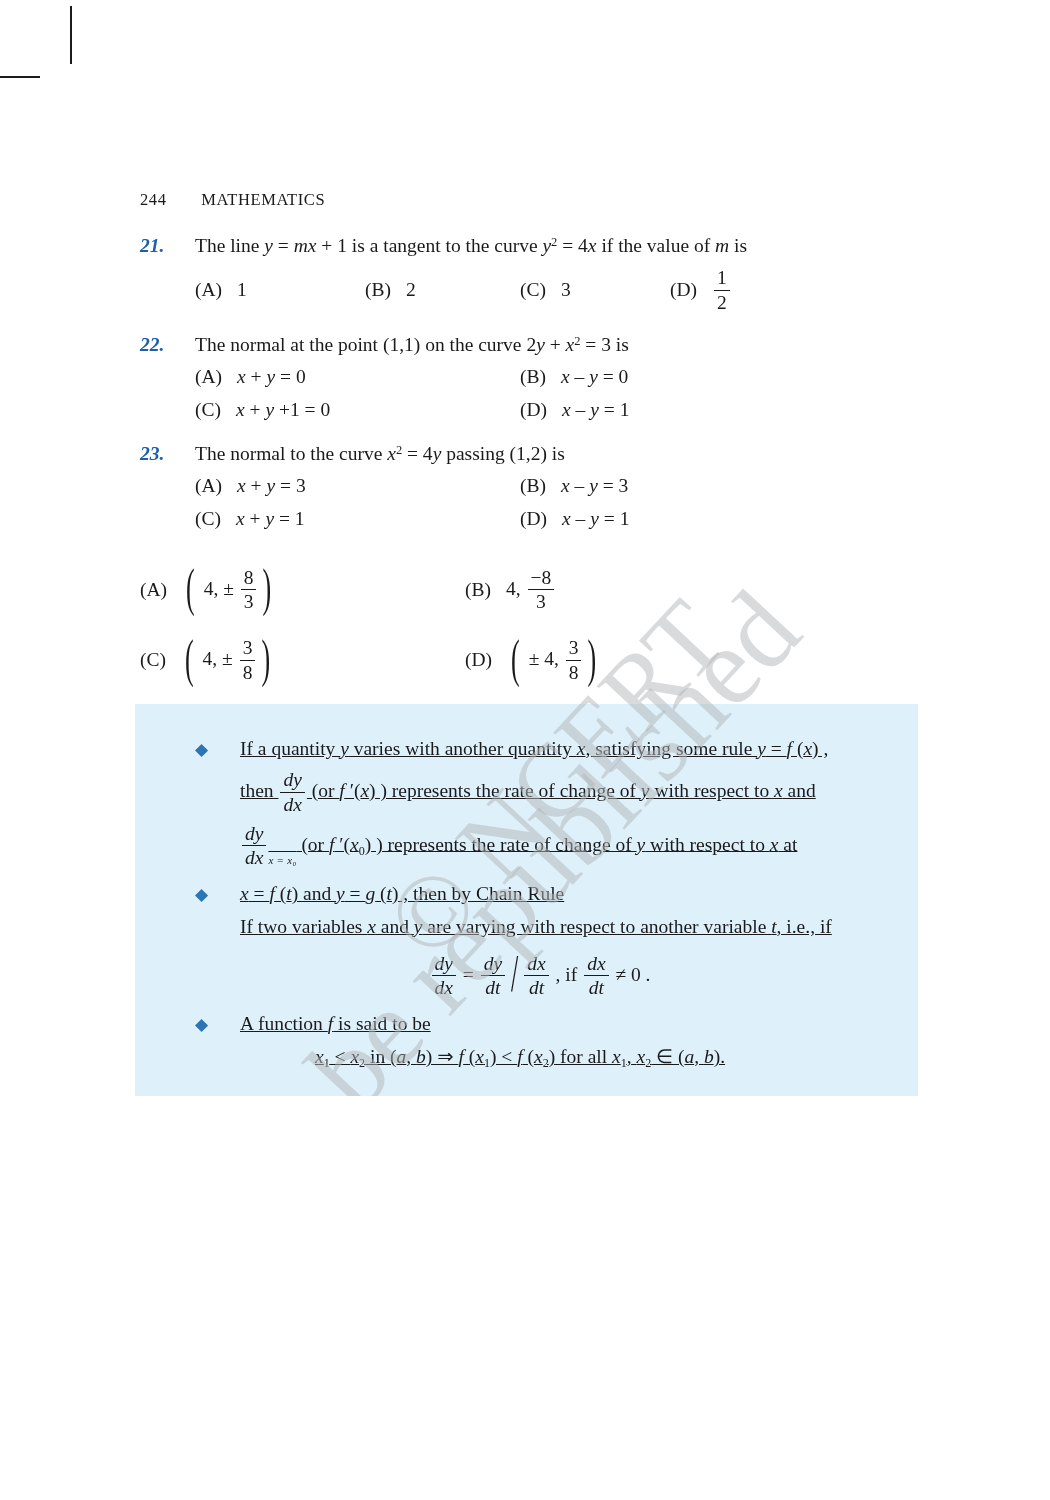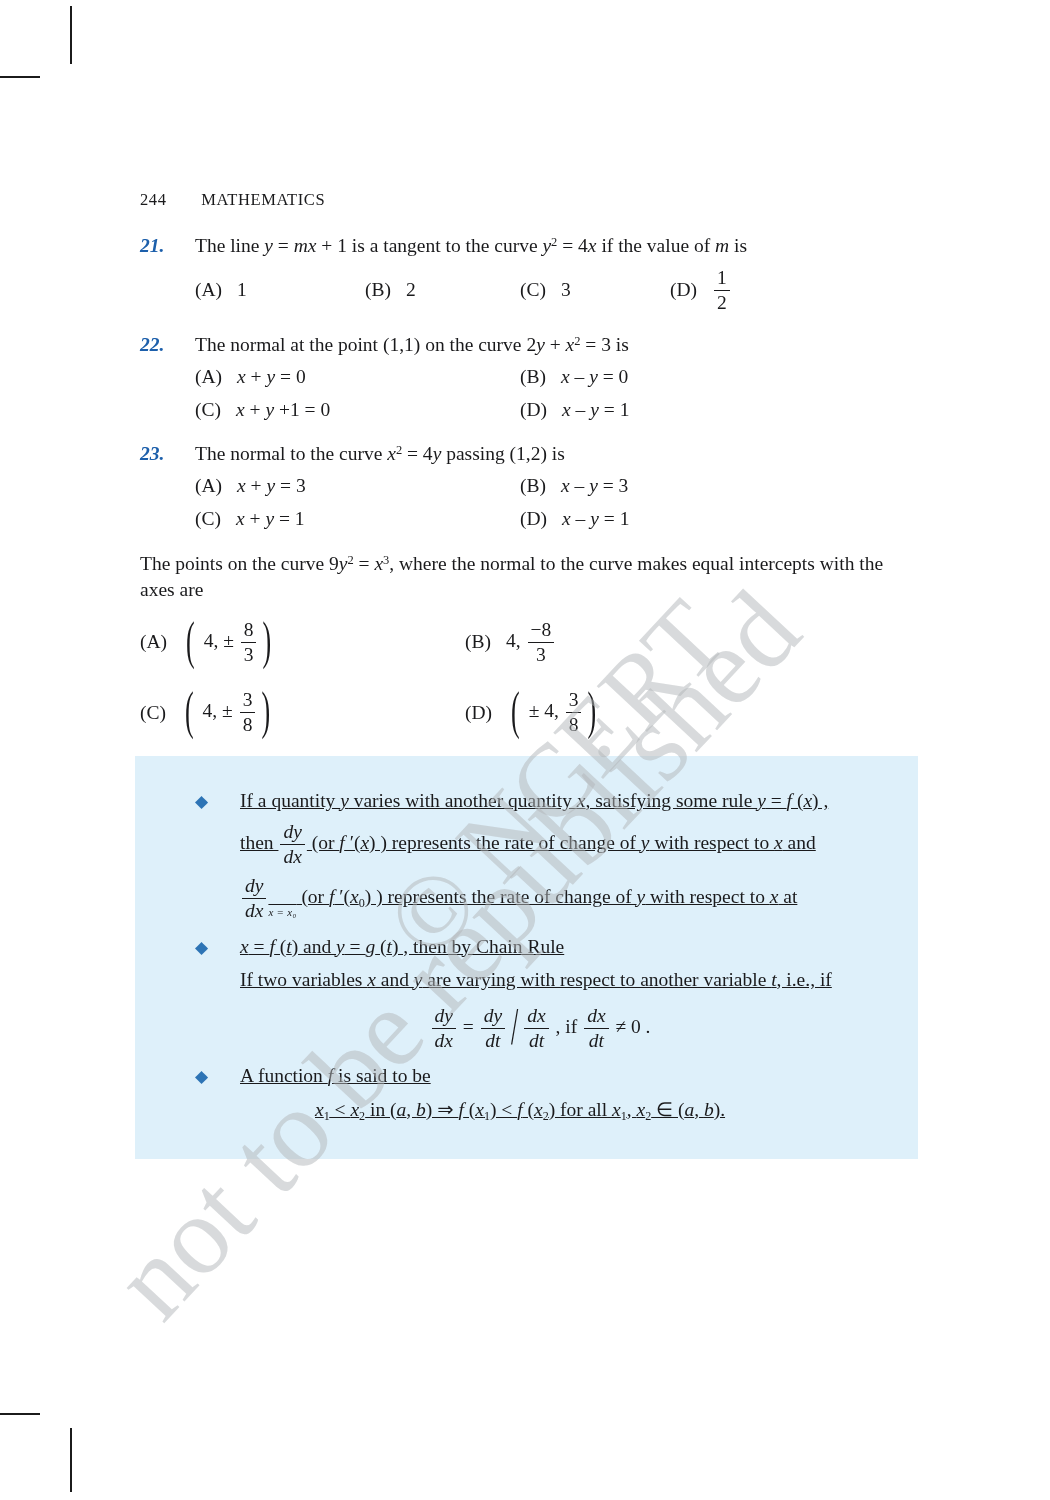--- a/index.html
+++ b/index.html
@@ -1,18 +1,18 @@
 <!DOCTYPE html>
 <html style="--question-number: #1c5fab; --summary-title: #00aeef; --summary-bg: #def0fa; --bullet-diamond: #2d74b5; --text: #1a1a1c;"><head>
 <meta charset="utf-8">
 <style>
   * { margin:0; padding:0; box-sizing:border-box; }
   html,body { background:#ffffff; }
   .page {
-    position:relative; width:1050px; height:1500px; background:#ffffff;
+    position:relative; width:1050px; height:1096px; background:#ffffff;
     font-family:"Liberation Serif", serif; color:var(--text,#1a1a1c);
     overflow:hidden;
   }
   
   .crop { position:absolute; background:#1b1b1b; }
   .crop-v-top { left:70px; top:6px;   width:2px;  height:58px; }
   .crop-h-top { left:0;    top:76px;  width:40px; height:2px;  }
   .crop-h-bot { left:0;    top:1413px;width:40px; height:2px;  }
   .crop-v-bot { left:70px; top:1428px;width:2px;  height:64px; }
 
@@ -154,21 +154,20 @@
           <span class="opt">
             <span class="optlabel">(D)</span>
             <span class="optval"><span class="i">x</span><span> – </span><span class="i">y</span><span> = 1</span></span>
           </span>
         </div>
       </div>
     </div>
 
     <div class="question">
       <div class="qbody">
-        <div class="qtext"><span>The points on the curve 9</span><span class="i">y</span><span class="sup">2</span><span> = </span><span class="i">x</span><span class="sup">3</span><span>, where the normal to the curve makes equal intercepts with the axes are</span></div>
         <div class="opts2tall">
           <span class="opt">
             <span class="optlabel">(A)</span>
             <span class="optval"><span class="big">(</span><span> 4, ± </span><span class="frac"><span class="num">8</span><span class="den">3</span></span><span class="big">)</span></span>
           </span>
           <span class="opt">
             <span class="optlabel">(B)</span>
             <span class="optval"><span>4, </span><span class="frac"><span class="num">−8</span><span class="den">3</span></span></span>
           </span>
           <span class="opt">

